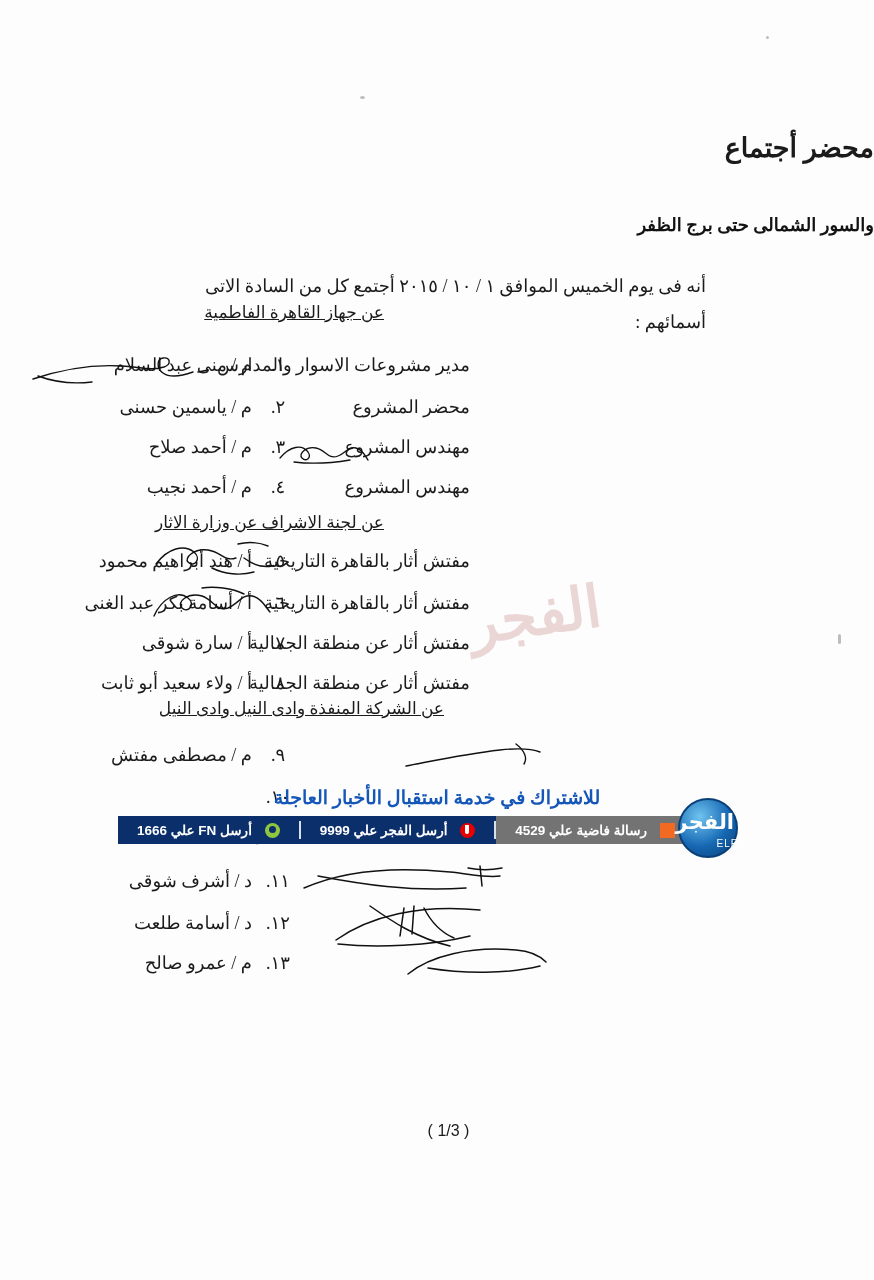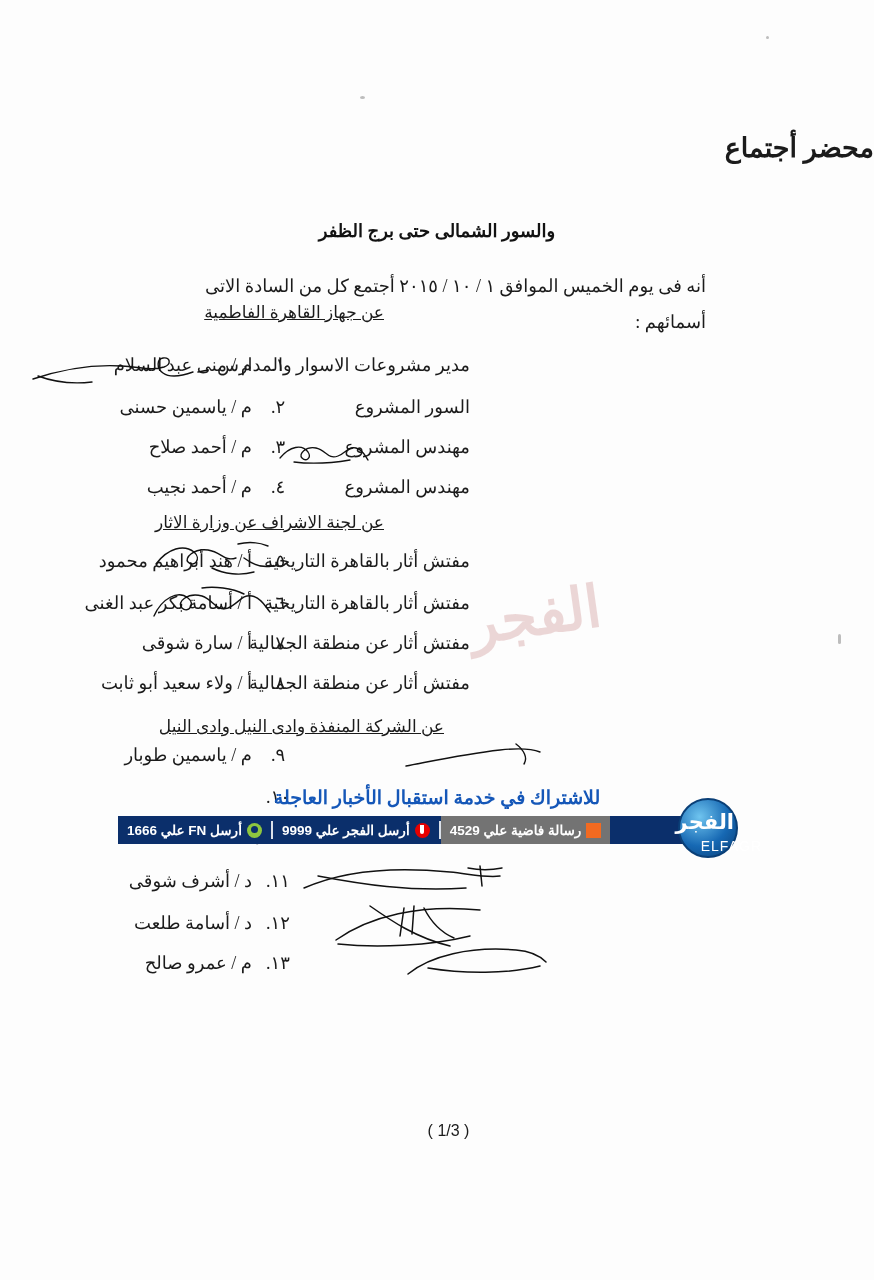--- a/index.html
+++ b/index.html
@@ -48,25 +48,24 @@
     text-align: center;
     font-size: 20px;
     font-weight: bold;
     color: #121212;
   }
   .subtitle-2 {
     position: absolute;
     top: 214px;
     left: 0;
     right: 0;
-    text-align: center;
+    text-align: right;
     font-size: 18px;
     font-weight: bold;
     color: #121212;
-    margin-top: 6px;
   }
 
   .intro {
     position: absolute;
     top: 268px;
     right: 168px;
     width: 540px;
     text-align: right;
     font-size: 18px;
     line-height: 36px;
@@ -76,21 +75,21 @@
   .section-head {
     position: absolute;
     font-size: 17px;
     font-weight: normal;
     text-decoration: underline;
     text-align: right;
     white-space: nowrap;
   }
   .sh-1 { top: 302px; right: 490px; }
   .sh-2 { top: 512px; right: 490px; }
-  .sh-3 { top: 698px; right: 430px; margin-top: 18px; }
+  .sh-3 { top: 698px; right: 430px; }
   .sh-4 { top: 824px; right: 600px; }
 
   
   .entry {
     position: absolute;
     display: flex;
     flex-direction: row;
     align-items: baseline;
     justify-content: flex-start;
     font-size: 18px;
@@ -165,22 +164,22 @@
     align-items: center;
     color: #ffffff;
     font-size: 13.5px;
     font-weight: bold;
     font-family: "Liberation Sans", sans-serif;
     overflow: hidden;
   }
   .ad-seg {
     display: flex;
     align-items: center;
-    gap: 5px;
-    padding: 0 9px;
+    gap: 13px;
+    padding: 0 19px;
     height: 100%;
     white-space: nowrap;
   }
   .ad-sep {
     width: 2px;
     height: 18px;
     background: #ffffff;
     opacity: 0.85;
   }
   .ad-seg.orange {
@@ -241,21 +240,21 @@
     font-size: 21px;
     font-weight: bold;
     font-family: "DejaVu Sans", sans-serif;
   }
   .ad-logo .latin {
     position: absolute;
     left: 6px;
     top: 40px;
     width: 78px;
     color: #ffffff;
-    font-size: 14px;
+    font-size: 10px;
     font-family: "Liberation Sans", sans-serif;
     letter-spacing: 1px;
   }
 
   
   .page-number {
     position: absolute;
     top: 1122px;
     left: 0;
     right: 0;
@@ -284,21 +283,21 @@
   <div class="entry" style="top:354px; right:570px;">
     <span class="e-num">١.</span>
     <span class="e-name">م / منى عبد السلام</span>
   </div>
   <div class="role-text" style="top:354px; right:404px;">مدير مشروعات الاسوار والمدارس</div>
 
   <div class="entry" style="top:396px; right:570px;">
     <span class="e-num">٢.</span>
     <span class="e-name">م / ياسمين حسنى</span>
   </div>
-  <div class="role-text" style="top:396px; right:404px;">السور المشروع</div>
+  <div class="role-text" style="top:396px; right:404px;">محضر المشروع</div>
 
   <div class="entry" style="top:436px; right:570px;">
     <span class="e-num">٣.</span>
     <span class="e-name">م / أحمد صلاح</span>
   </div>
   <div class="role-text" style="top:436px; right:404px;">مهندس المشروع</div>
 
   <div class="entry" style="top:476px; right:570px;">
     <span class="e-num">٤.</span>
     <span class="e-name">م / أحمد نجيب</span>
@@ -328,21 +327,21 @@
   <div class="entry" style="top:672px; right:570px;">
     <span class="e-num">٨.</span>
     <span class="e-name">أ / ولاء سعيد أبو ثابت</span>
   </div>
   <div class="role-text" style="top:672px; right:404px;">مفتش أثار عن منطقة الجمالية</div>
 
   <div class="section-head sh-3">عن الشركة المنفذة وادى النيل وادى النيل</div>
 
   <div class="entry" style="top:744px; right:570px;">
     <span class="e-num">٩.</span>
-    <span class="e-name">م / ياسمين طوبار</span>
+    <span class="e-name">م / مصطفى مفتش</span>
   </div>
 
   <div class="entry" style="top:786px; right:570px;">
     <span class="e-num">١٠.</span>
     <span class="e-name"></span>
   </div>
 
   <div class="section-head sh-4">عن ا</div>
 
   <div class="entry" style="top:870px; right:570px;">

